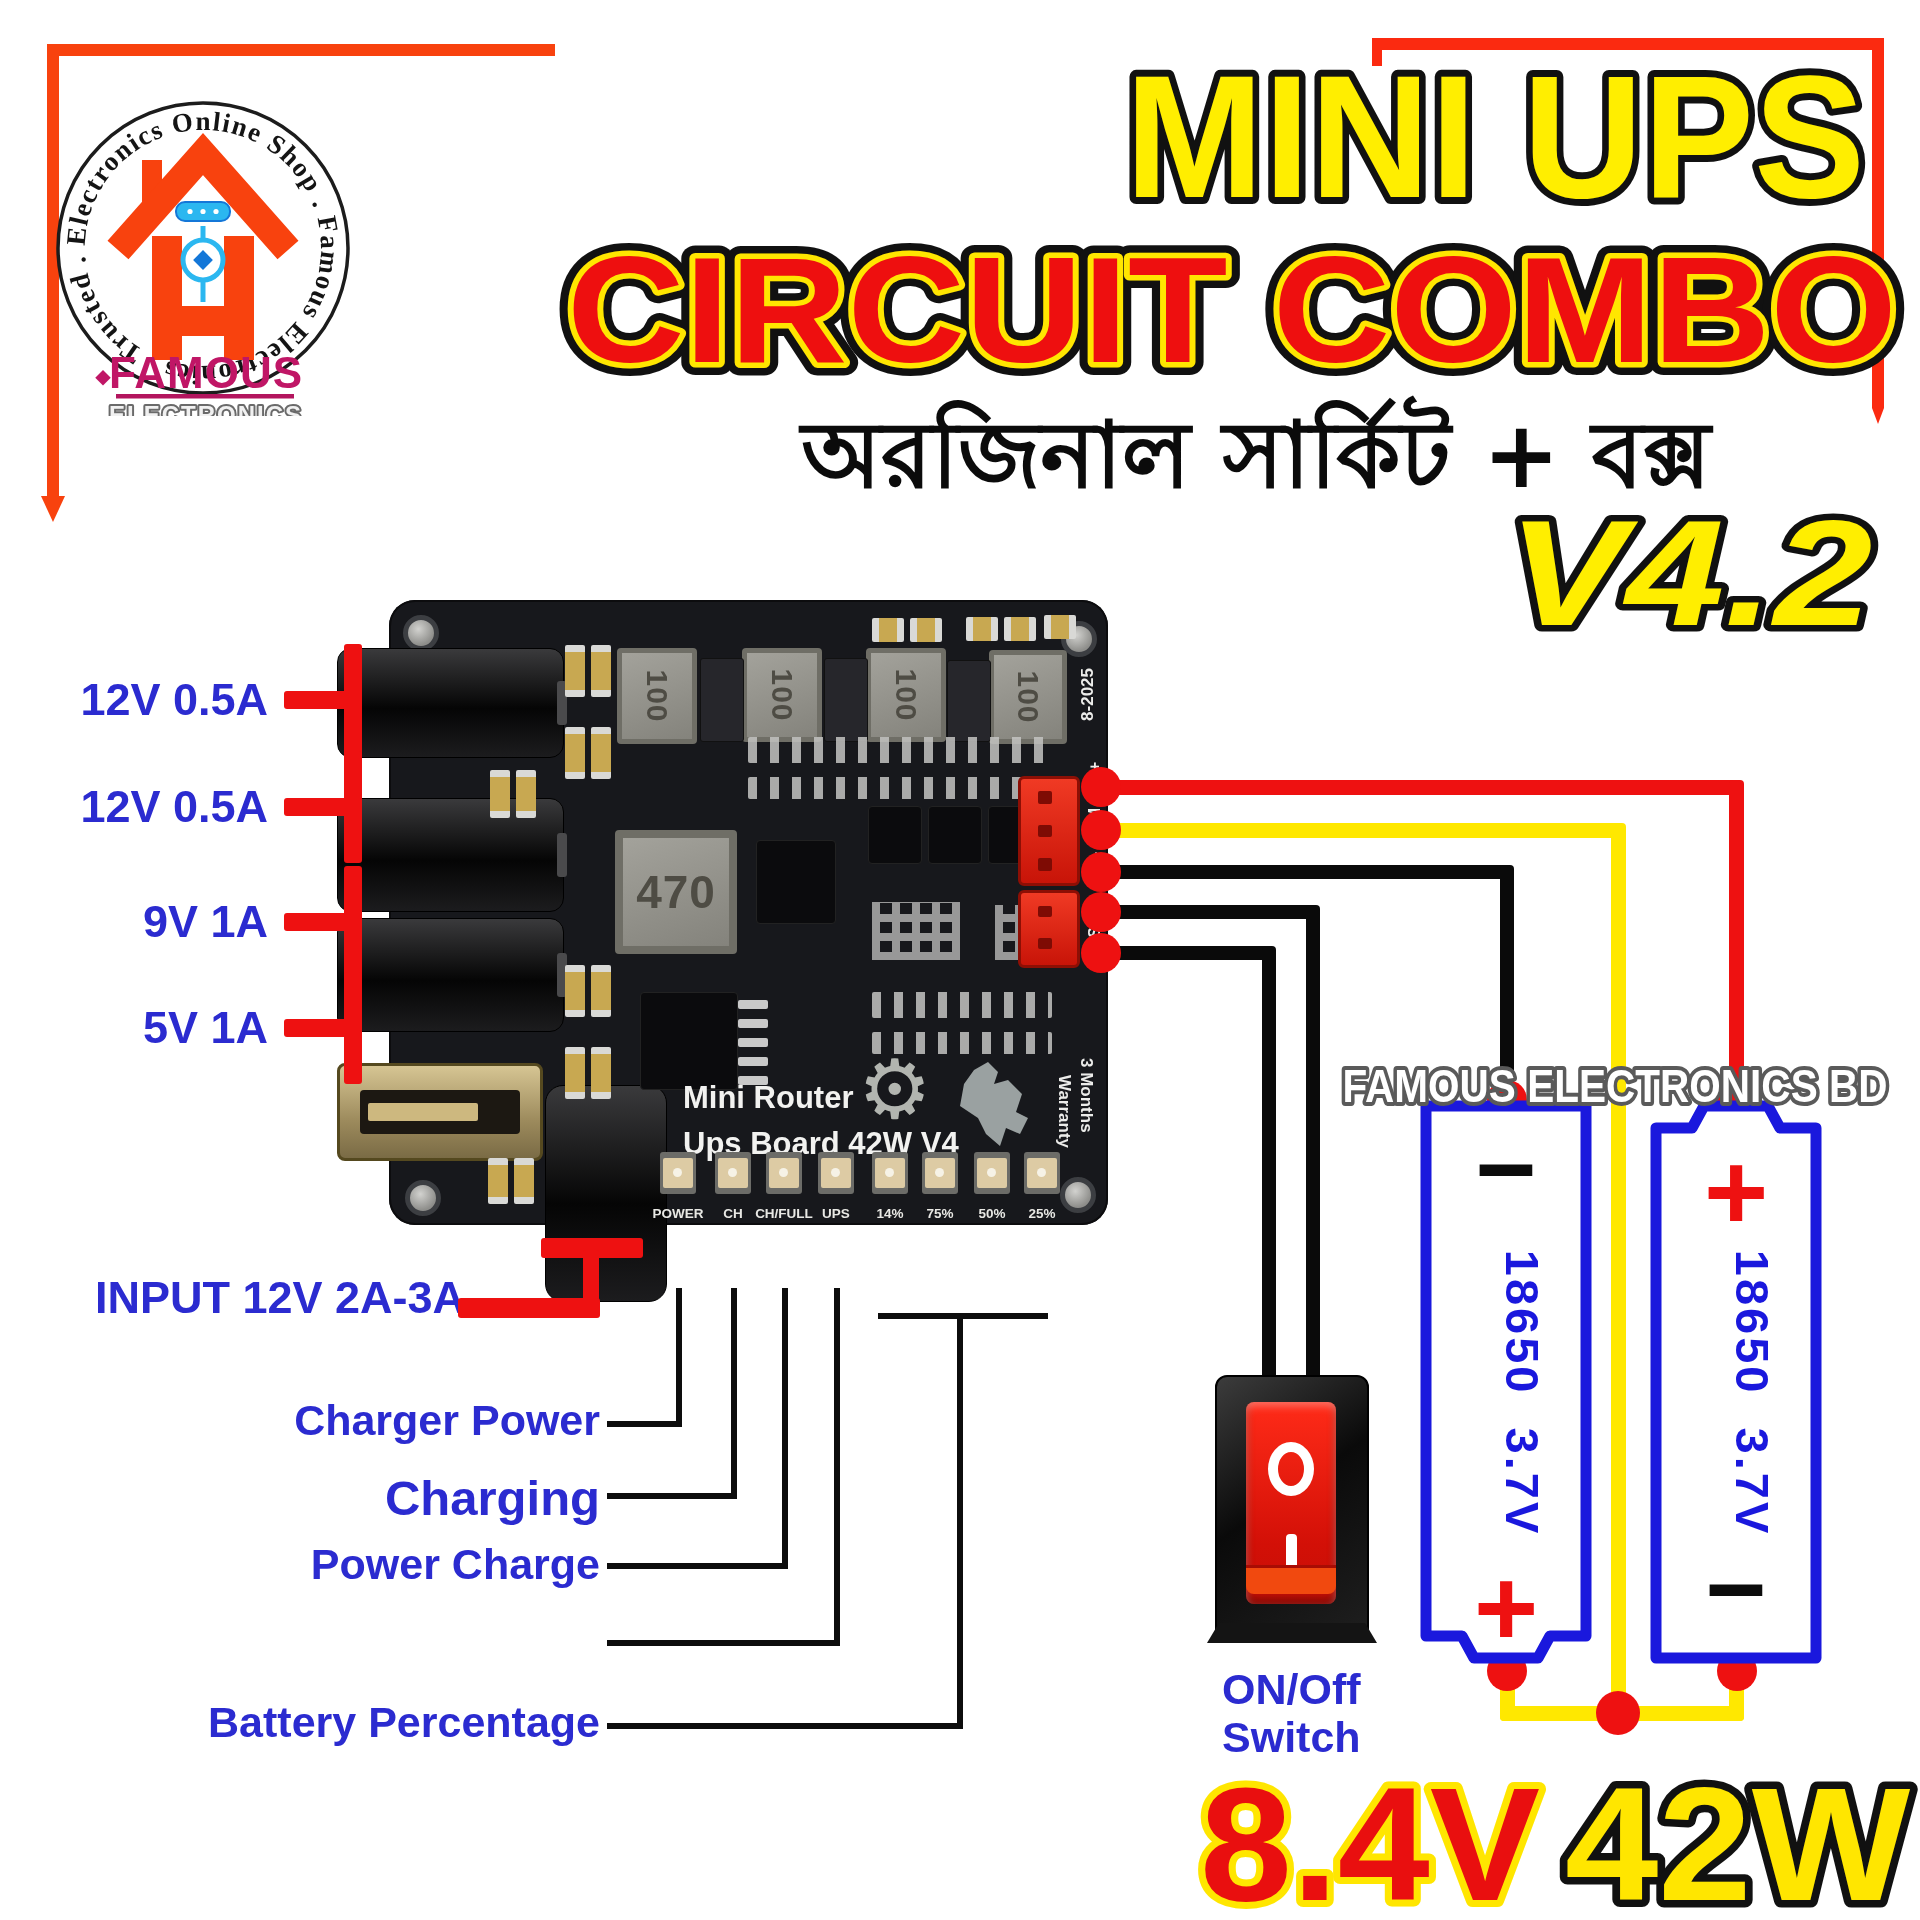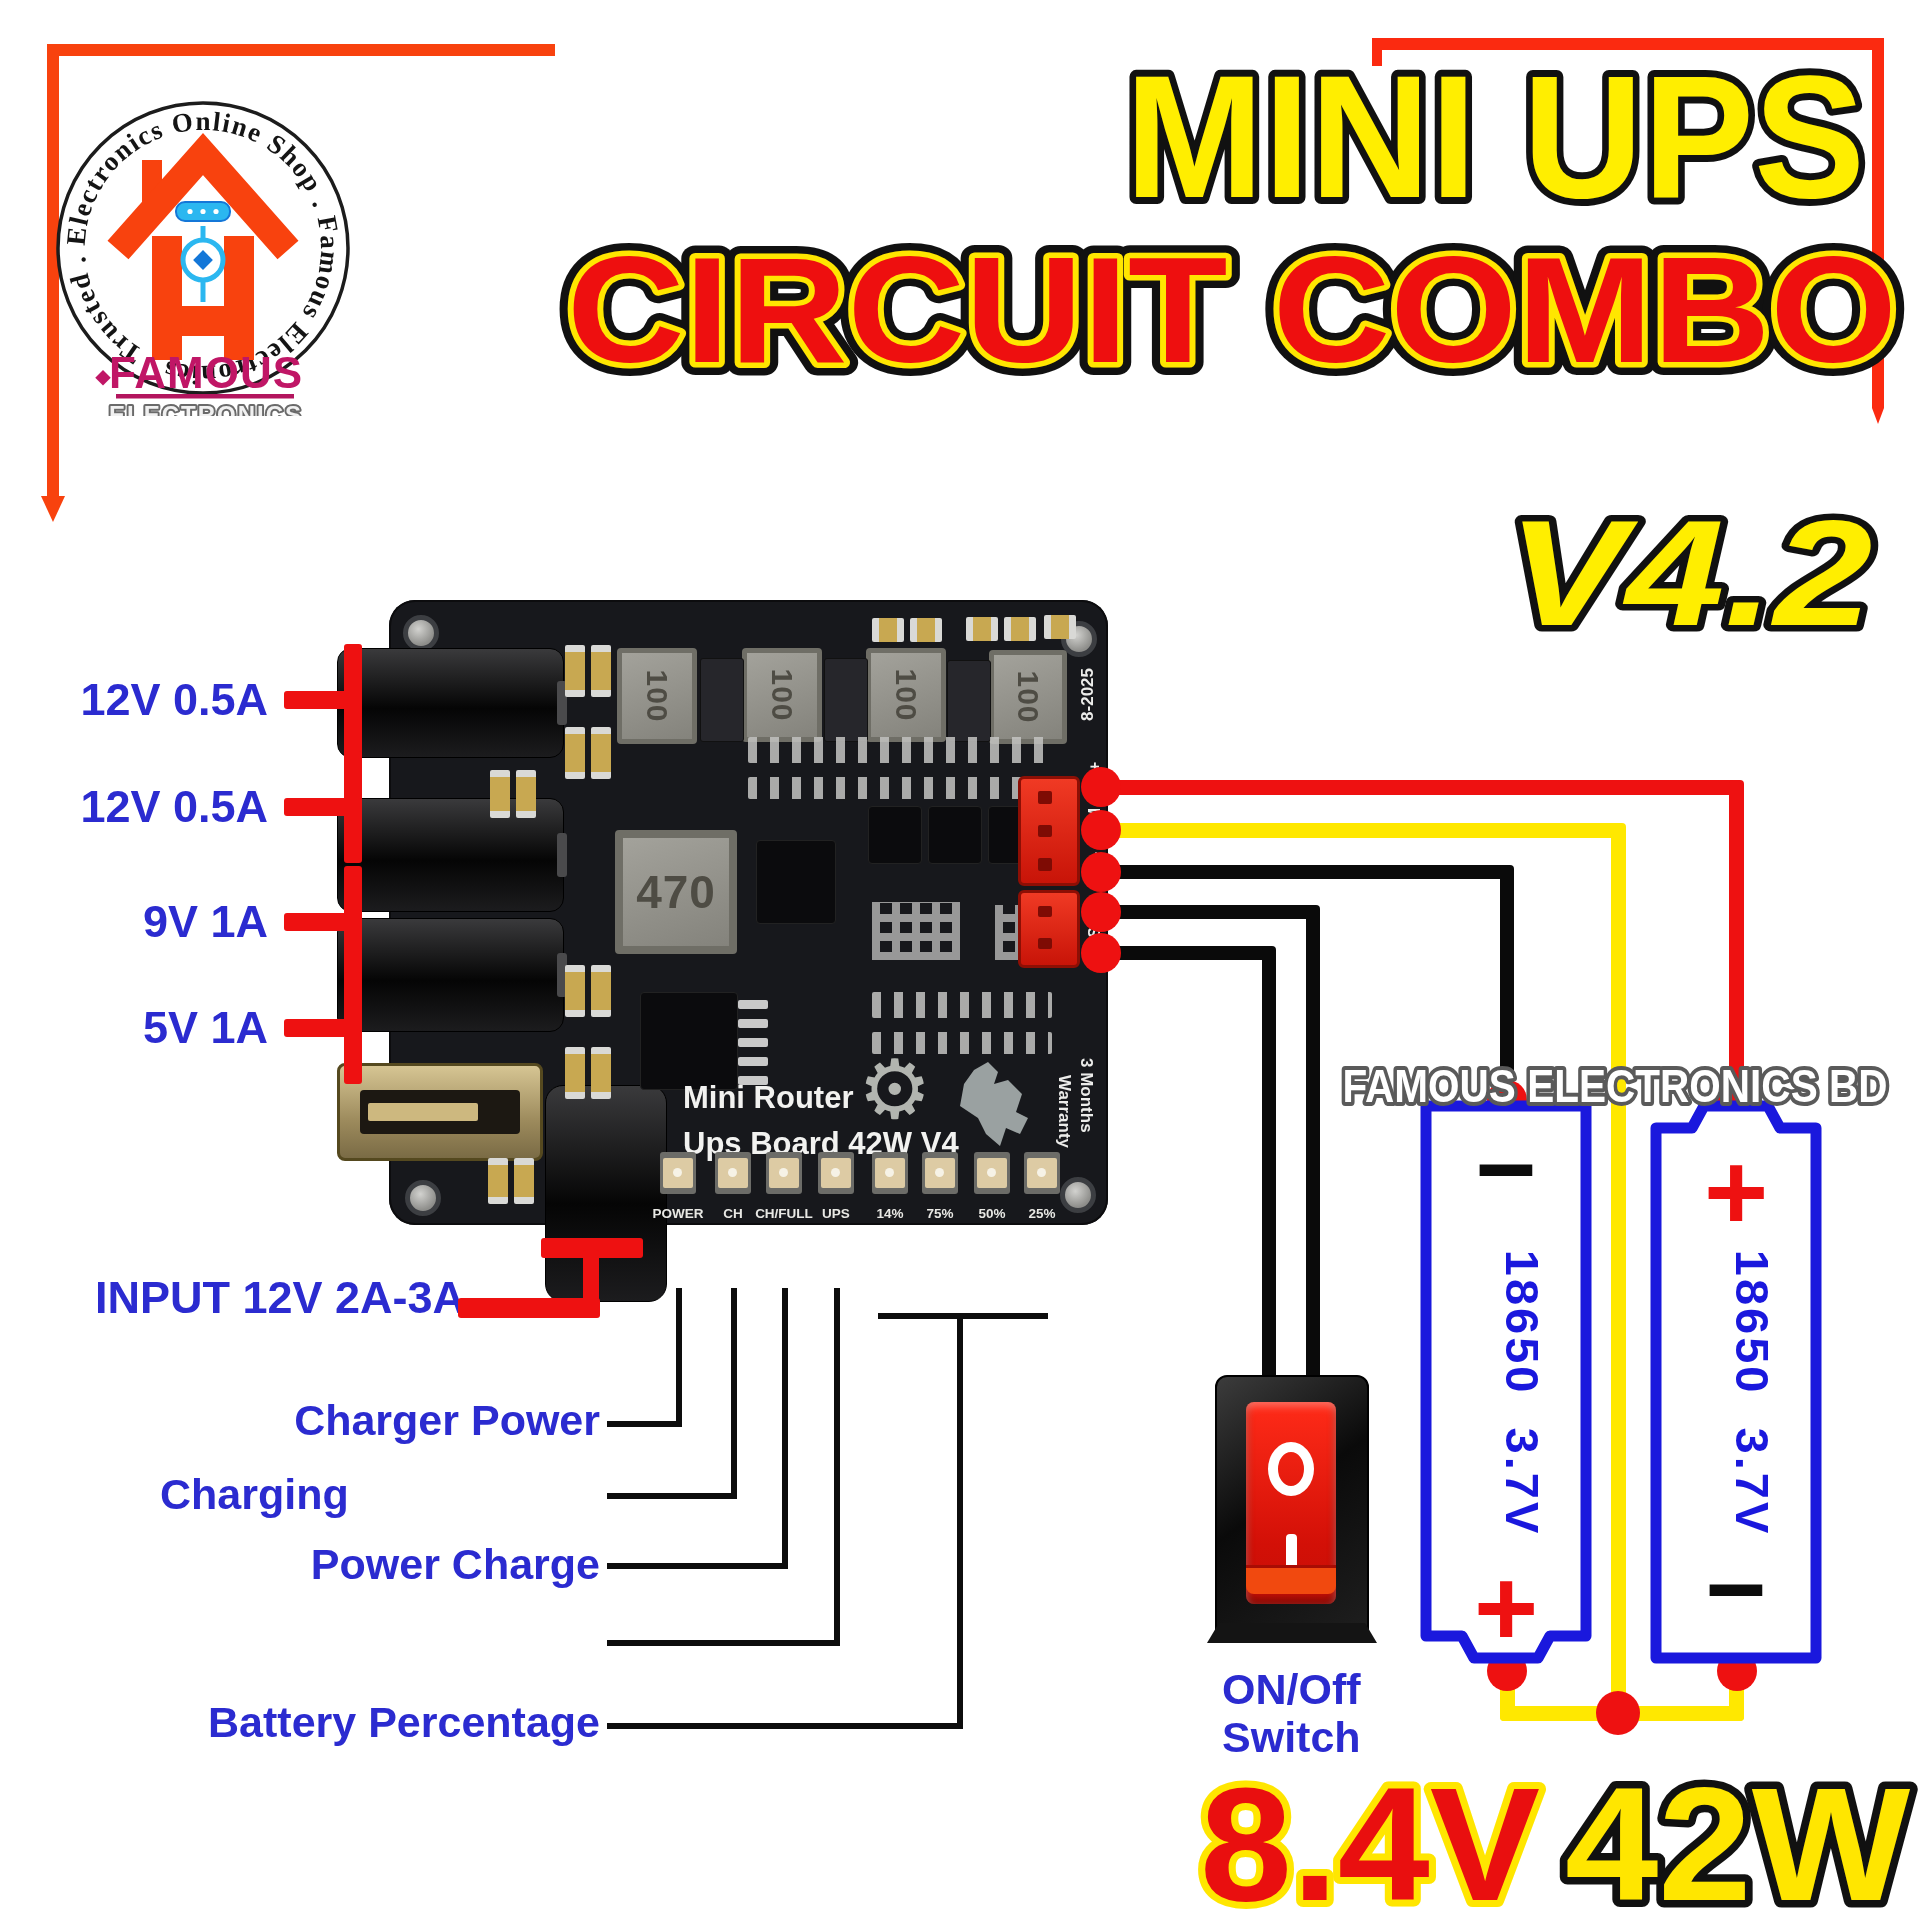--- a/index.html
+++ b/index.html
@@ -125,20 +125,21 @@
 
   <svg class="abs" style="left:1095px;top:45px;" width="800" height="190">
     <text x="400" y="152" text-anchor="middle" font-family="Liberation Sans, sans-serif" font-size="175" font-weight="900" fill="#ffee00" stroke="#111111" stroke-width="14" paint-order="stroke" stroke-linejoin="round" textLength="740" lengthAdjust="spacingAndGlyphs">MINI UPS</text>
   </svg>
 
   <svg class="abs" style="left:545px;top:222px;" width="1375px" height="175">
     <text x="687" y="140" text-anchor="middle" font-family="Liberation Sans, sans-serif" font-size="150" font-weight="900" fill="#111111" stroke="#111111" stroke-width="26" stroke-linejoin="round" textLength="1330" lengthAdjust="spacingAndGlyphs">CIRCUIT COMBO</text>
     <text x="687" y="140" text-anchor="middle" font-family="Liberation Sans, sans-serif" font-size="150" font-weight="900" fill="#ee0f0f" stroke="#ffe600" stroke-width="11" paint-order="stroke" stroke-linejoin="round" textLength="1330" lengthAdjust="spacingAndGlyphs">CIRCUIT COMBO</text>
   </svg>
 
+  <div class="abs" style="left:600px;top:408px;width:1312px;text-align:center;font-size:92px;font-weight:800;color:#0b0b0b;line-height:1.05;font-family:'DejaVu Sans',sans-serif;">অরজিনাল সার্কিট + বক্স</div>
 
   <svg class="abs" style="left:1470px;top:495px;" width="440" height="165">
     <text x="220" y="130" text-anchor="middle" font-family="Liberation Sans, sans-serif" font-size="150" font-weight="900" font-style="italic" fill="#ffee00" stroke="#111111" stroke-width="13" paint-order="stroke" stroke-linejoin="round" textLength="365" lengthAdjust="spacingAndGlyphs">V4.2</text>
   </svg>
 
   <div id="board">
     <div class="hole" style="left:14px;top:15px;"></div>
     <div class="hole" style="left:672px;top:21px;"></div>
     <div class="hole" style="left:16px;top:580px;"></div>
     <div class="hole" style="left:671px;top:577px;"></div>
@@ -307,21 +308,21 @@
   <div class="bline" style="left:607px;top:1493px;width:130px;height:6px;"></div>
   <div class="bline" style="left:782px;top:1288px;width:6px;height:281px;"></div>
   <div class="bline" style="left:607px;top:1563px;width:181px;height:6px;"></div>
   <div class="bline" style="left:834px;top:1288px;width:6px;height:358px;"></div>
   <div class="bline" style="left:607px;top:1640px;width:233px;height:6px;"></div>
   <div class="bline" style="left:878px;top:1313px;width:170px;height:6px;"></div>
   <div class="bline" style="left:957px;top:1313px;width:6px;height:416px;"></div>
   <div class="bline" style="left:607px;top:1723px;width:356px;height:6px;"></div>
 
   <div class="blue-label" style="left:160px;top:1396px;width:440px;text-align:right;font-size:43px;">Charger Power</div>
-  <div class="blue-label" style="left:160px;top:1470px;width:440px;font-size:43px;">Charging</div>
+  <div class="blue-label" style="left:160px;top:1470px;width:440px;text-align:right;font-size:49px;">Charging</div>
   <div class="blue-label" style="left:160px;top:1540px;width:440px;text-align:right;font-size:43px;">Power Charge</div>
   <div class="blue-label" style="left:160px;top:1698px;width:440px;text-align:right;font-size:43px;">Battery Percentage</div>
 
   <div class="wire red" style="left:1101px;top:780px;width:636px;height:15px;"></div>
   <div class="wire red" style="left:1729px;top:780px;width:15px;height:330px;"></div>
   <div class="wire yellow" style="left:1102px;top:823px;width:517px;height:15px;"></div>
   <div class="wire yellow" style="left:1611px;top:823px;width:15px;height:898px;"></div>
   <div class="wire black" style="left:1101px;top:865px;width:406px;height:14px;"></div>
   <div class="wire black" style="left:1500px;top:865px;width:14px;height:245px;"></div>
   <div class="wire black" style="left:1101px;top:905px;width:212px;height:14px;"></div>

